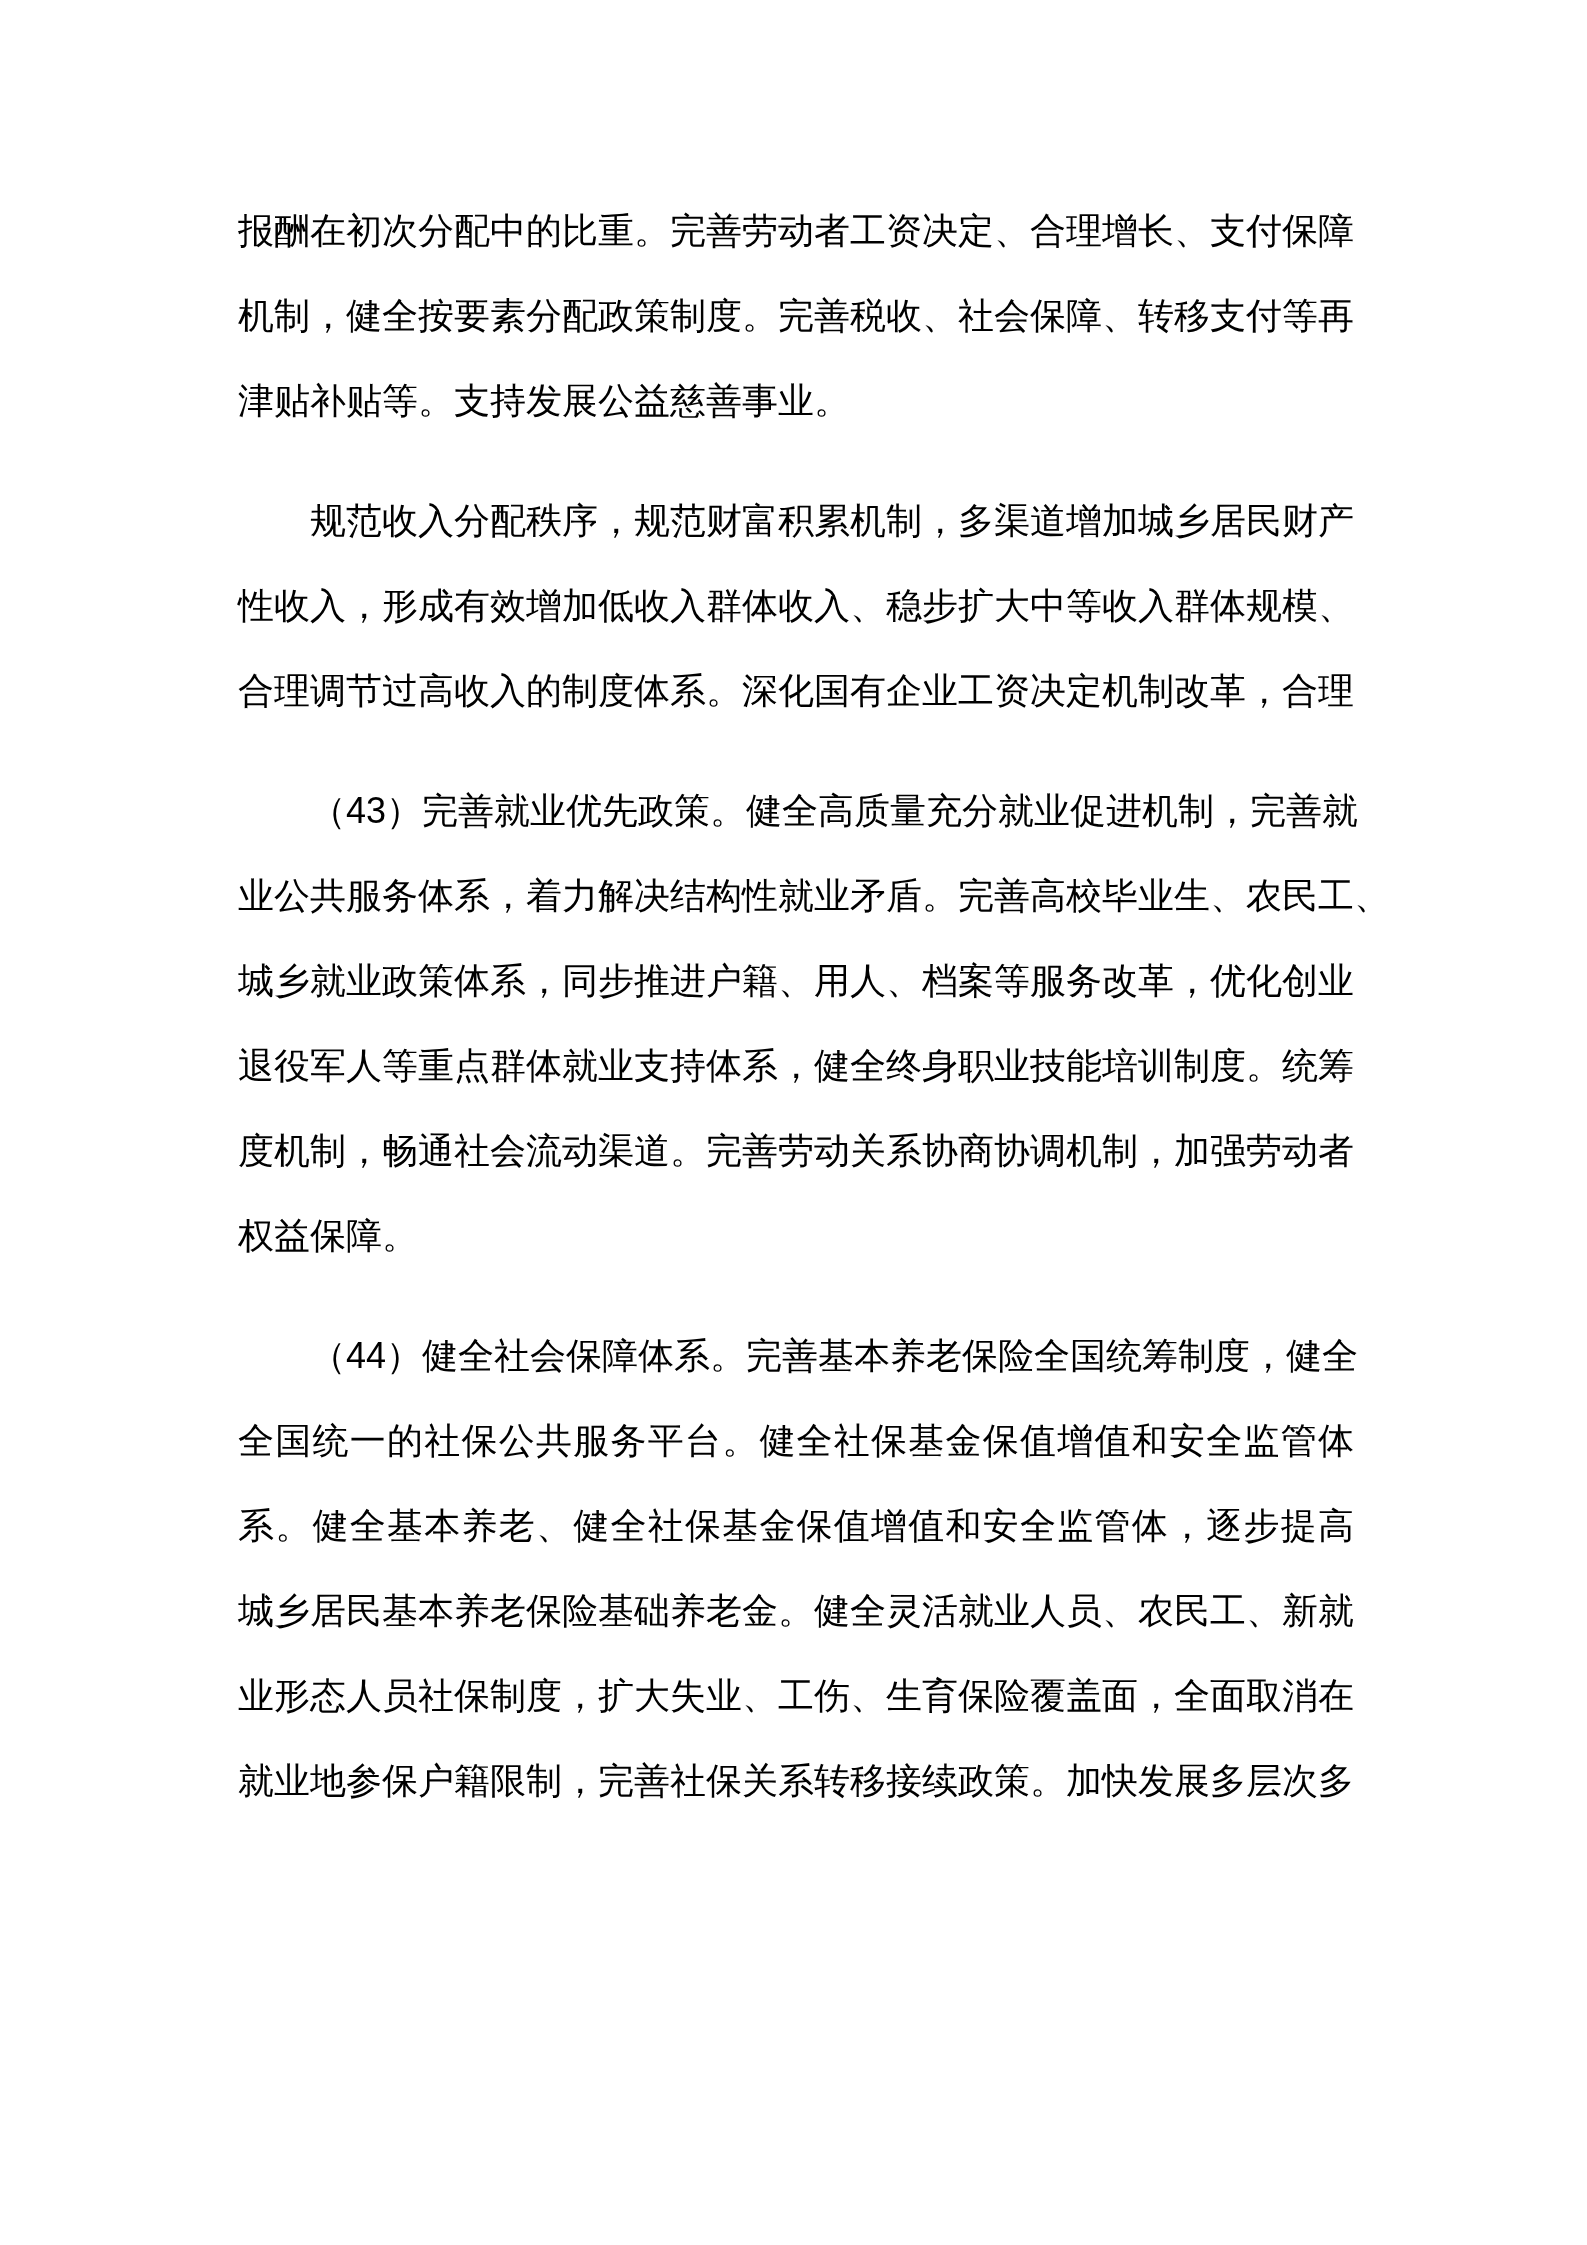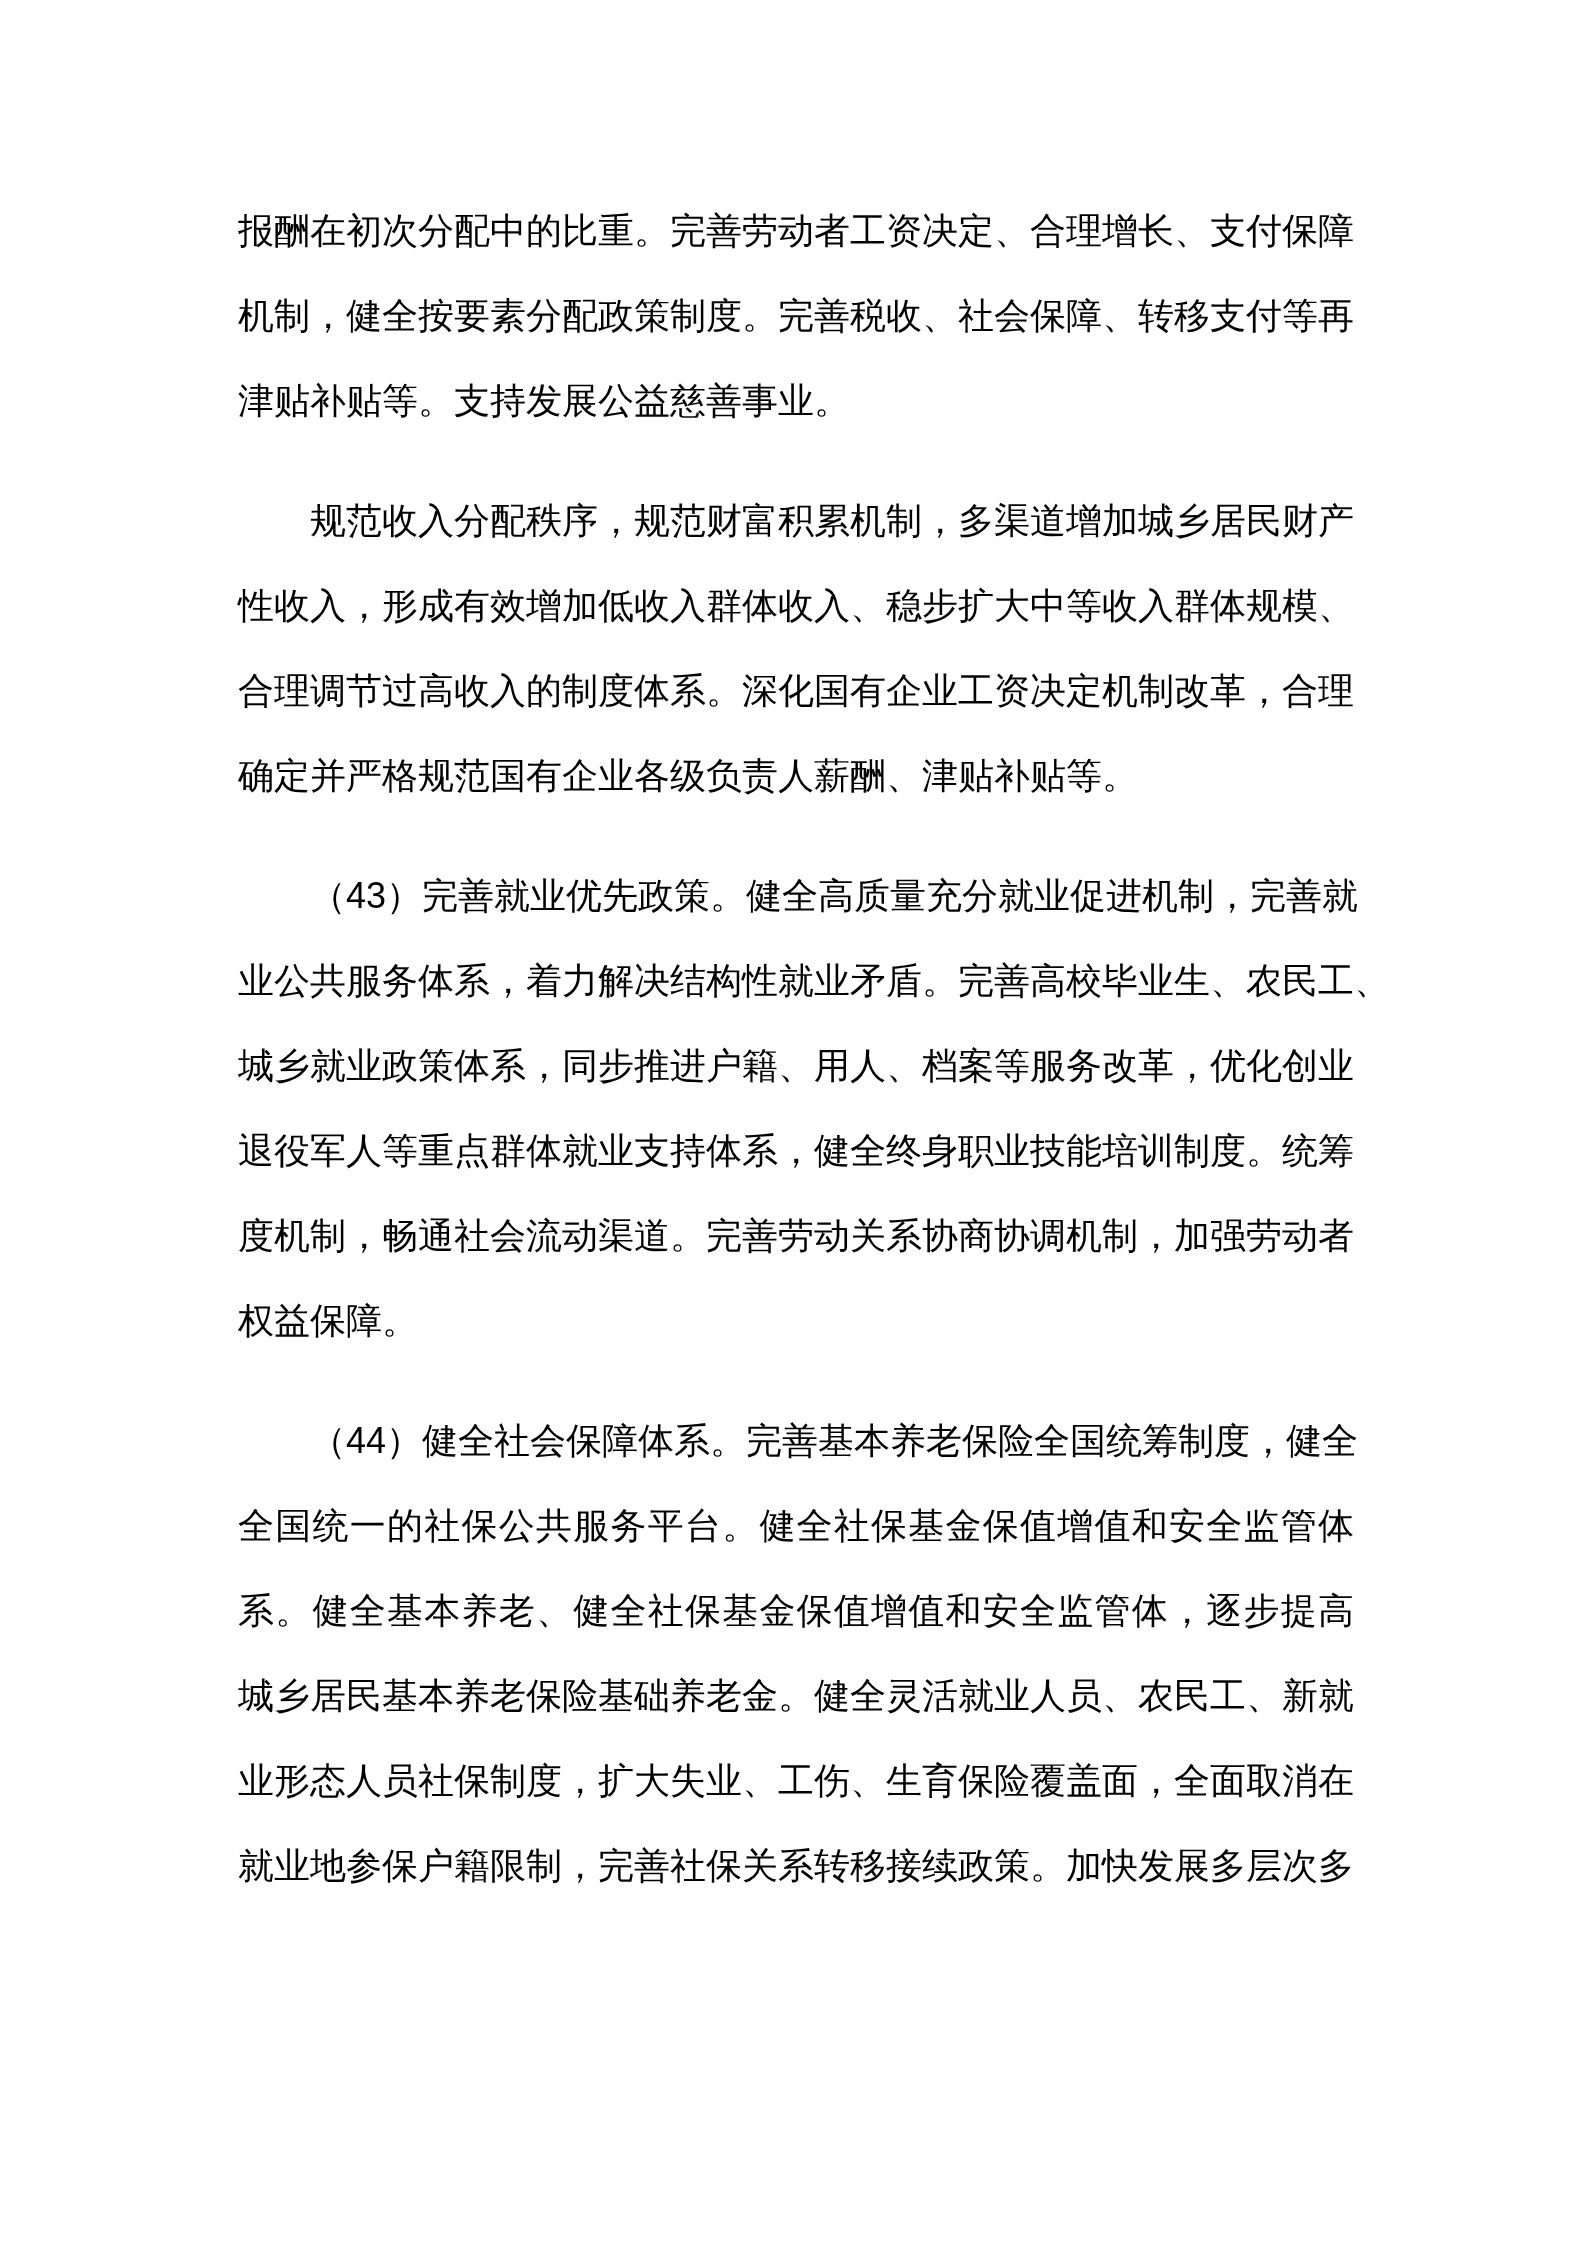--- a/index.html
+++ b/index.html
@@ -67,21 +67,20 @@
     <div class="para">
       <div class="line">报酬在初次分配中的比重。完善劳动者工资决定、合理增长、支付保障</div>
       <div class="line">机制，健全按要素分配政策制度。完善税收、社会保障、转移支付等再</div>
       <div class="line endline">津贴补贴等。支持发展公益慈善事业。</div>
     </div>
 
     <div class="para">
       <div class="line ind">规范收入分配秩序，规范财富积累机制，多渠道增加城乡居民财产</div>
       <div class="line">性收入，形成有效增加低收入群体收入、稳步扩大中等收入群体规模、</div>
       <div class="line">合理调节过高收入的制度体系。深化国有企业工资决定机制改革，合理</div>
-      <div class="line endline">确定并严格规范国有企业各级负责人薪酬、津贴补贴等。</div>
     </div>
 
     <div class="para">
       <div class="line ind">（43）完善就业优先政策。健全高质量充分就业促进机制，完善就</div>
       <div class="line">业公共服务体系，着力解决结构性就业矛盾。完善高校毕业生、农民工、</div>
       <div class="line">城乡就业政策体系，同步推进户籍、用人、档案等服务改革，优化创业</div>
       <div class="line">退役军人等重点群体就业支持体系，健全终身职业技能培训制度。统筹</div>
       <div class="line">度机制，畅通社会流动渠道。完善劳动关系协商协调机制，加强劳动者</div>
       <div class="line endline">权益保障。</div>
     </div>

